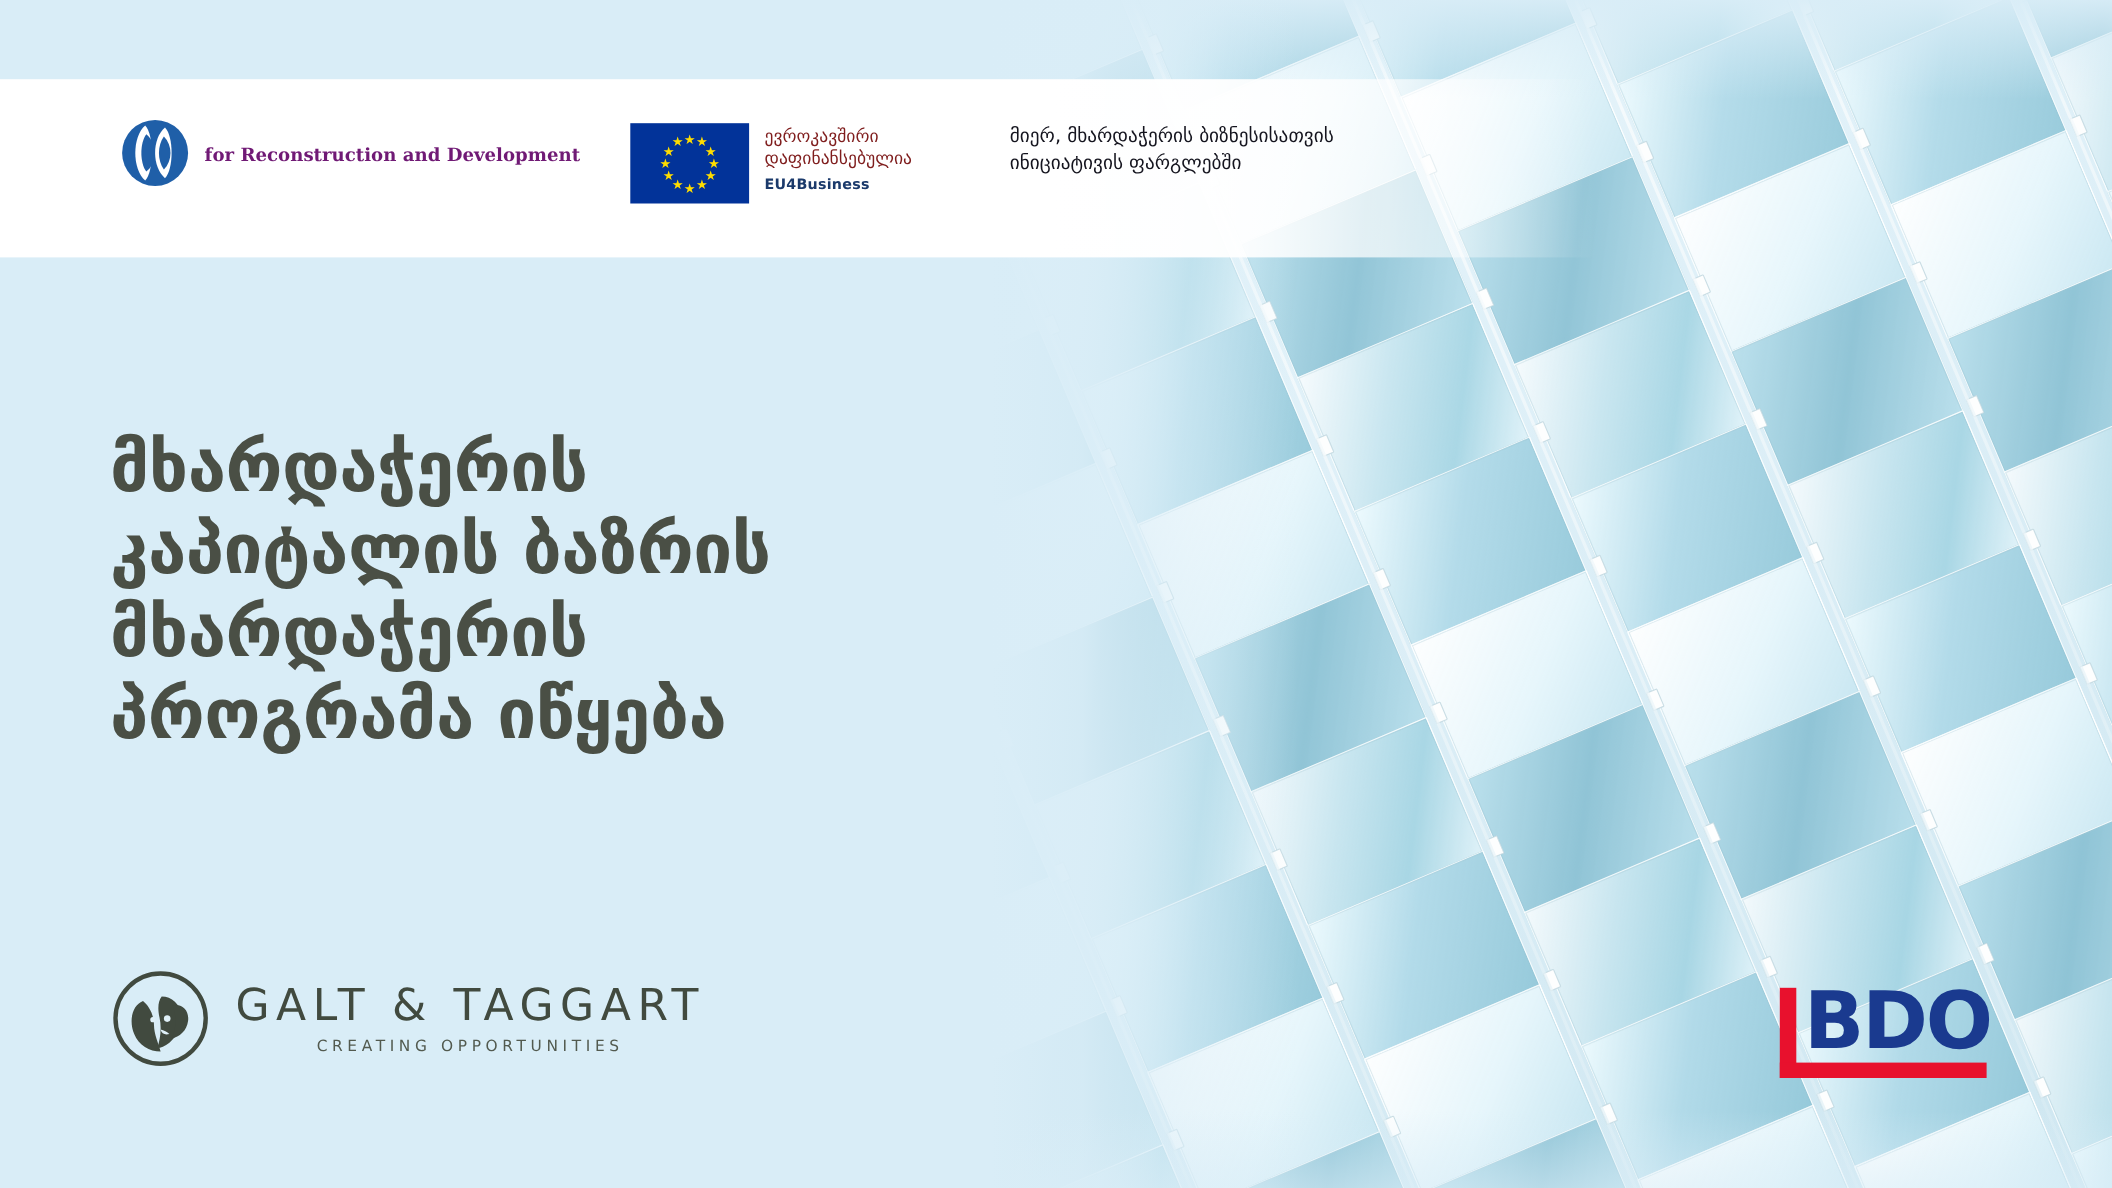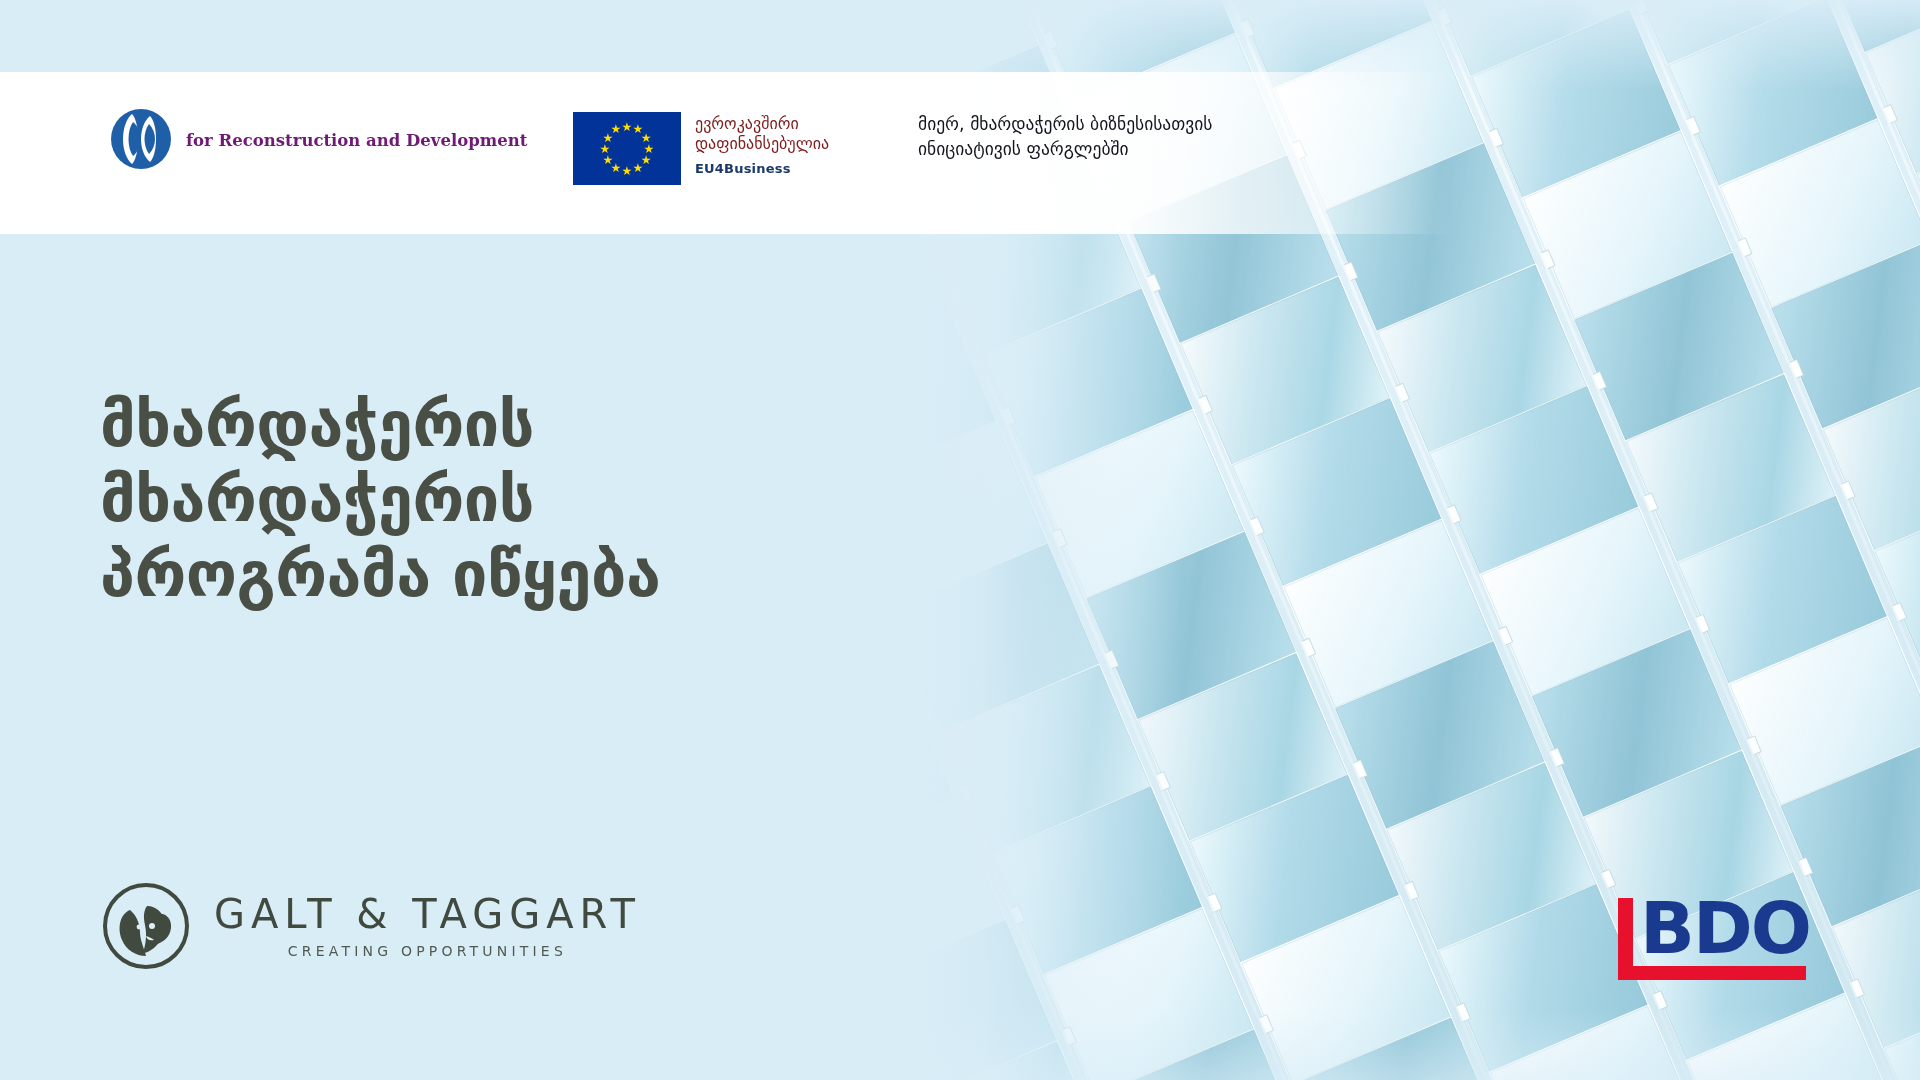--- a/index.html
+++ b/index.html
@@ -475,20 +475,21 @@
     </div>
   </div>
 
   <div class="funding">
     <div>მიერ, მხარდაჭერის ბიზნესისათვის</div>
     <div>ინიციატივის ფარგლებში</div>
   </div>
 
   <div class="headline">
     <div class="headline-line">მხარდაჭერის</div>
+    <div class="headline-line">კაპიტალის ბაზრის</div>
     <div class="headline-line">მხარდაჭერის</div>
     <div class="headline-line">პროგრამა იწყება</div>
   </div>
 
   <div class="galt">
     <div class="galt-mark">
       <svg viewBox="0 0 92 92" width="92" height="92">
         <circle cx="46" cy="46" r="41" fill="none" stroke="#414a3f" stroke-width="4"></circle>
         <path d="M30 30 C20 34, 17 48, 22 60 C26 70, 36 76, 46 76 C44 68, 40 60, 40 52 C40 42, 35 34, 30 30 Z" fill="#414a3f"></path>
         <path d="M47 26 C56 26, 64 33, 65 43 C66 53, 61 62, 54 68 C50 71, 46 73, 43 73 C46 64, 47 54, 45 45 C43 36, 44 30, 47 26 Z" fill="#414a3f"></path>

